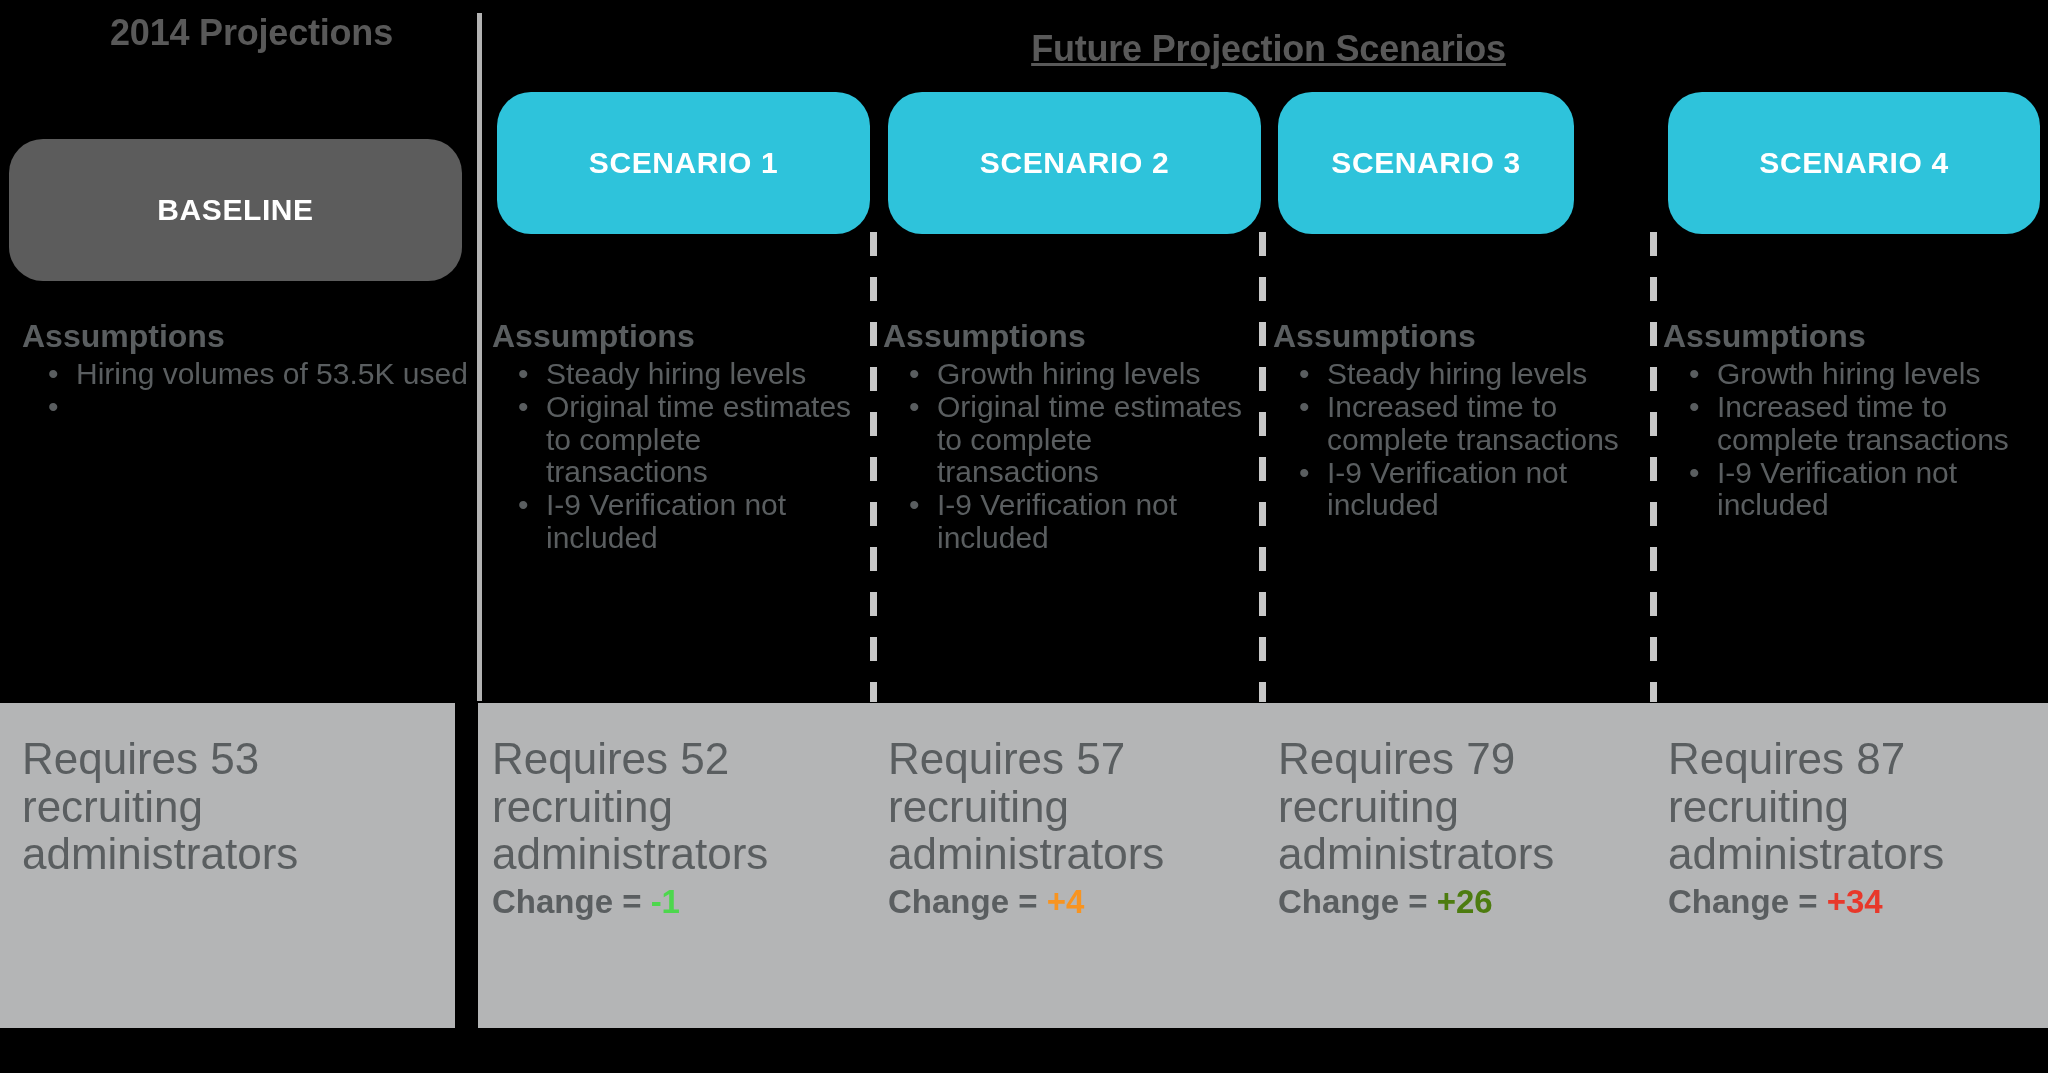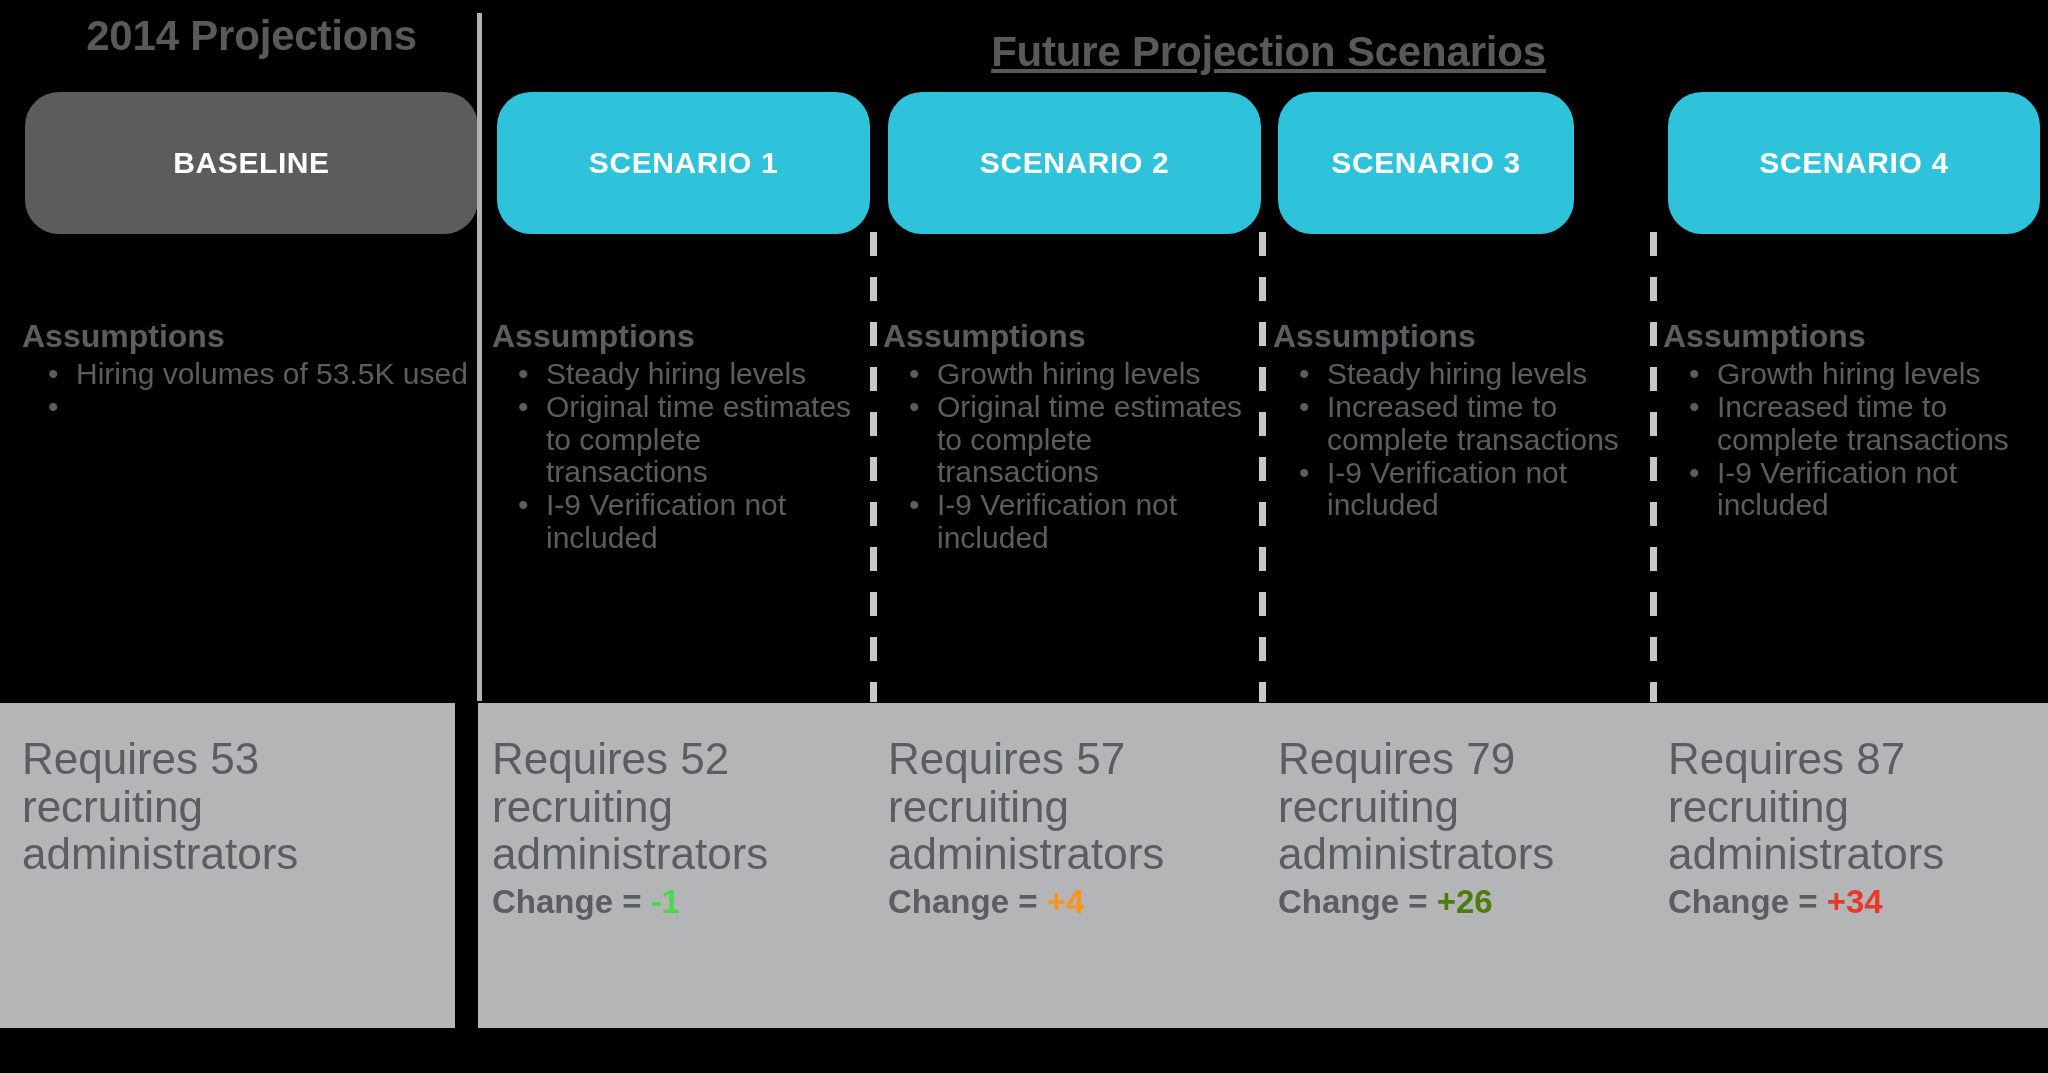--- a/index.html
+++ b/index.html
@@ -16,21 +16,21 @@
     height: 1073px;
     background: #000000;
     overflow: hidden;
   }
 
   
   .section-title {
     position: absolute;
     color: #595959;
     font-weight: bold;
-    font-size: 42px;
+    font-size: 36px;
     letter-spacing: -0.2px;
     text-align: center;
     white-space: nowrap;
   }
   #title-baseline { left: 25px;  top: 12px; width: 453px; }
   #title-future   { left: 497px; top: 28px; width: 1543px; text-decoration: underline; }
 
   
   .card {
     position: absolute;
@@ -41,21 +41,21 @@
     align-items: center;
     justify-content: center;
     color: #ffffff;
     font-weight: bold;
     font-size: 30px;
     letter-spacing: 0.6px;
   }
   .card.baseline { background: #5c5c5c; }
   .card.scenario { background: #2ec3db; }
 
-  #card-baseline  { left: 25px;   width: 453px; }
+  #card-baseline  { left: 9px;   width: 453px; margin-top: 47px; }
   #card-scenario1 { left: 497px;  width: 373px; }
   #card-scenario2 { left: 888px;  width: 373px; }
   #card-scenario3 { left: 1278px; width: 296px; }
   #card-scenario4 { left: 1668px; width: 372px; }
 
   
   #divider-solid {
     position: absolute;
     left: 477px;
     top: 13px;

